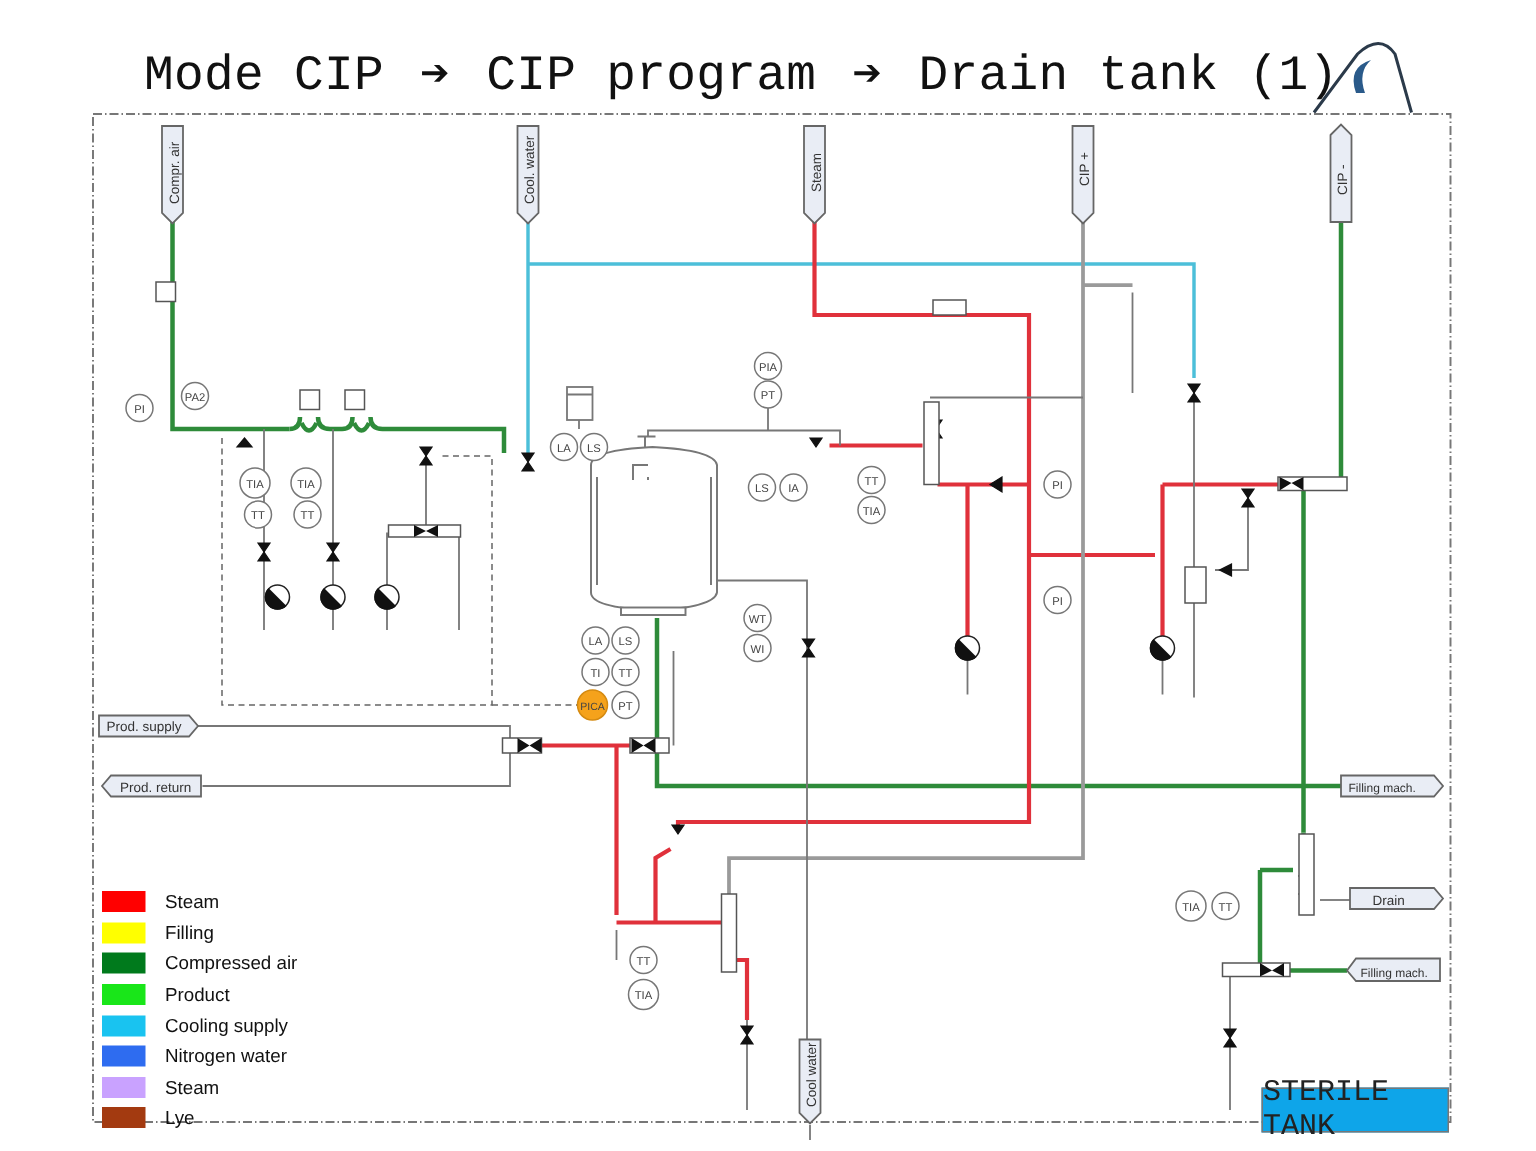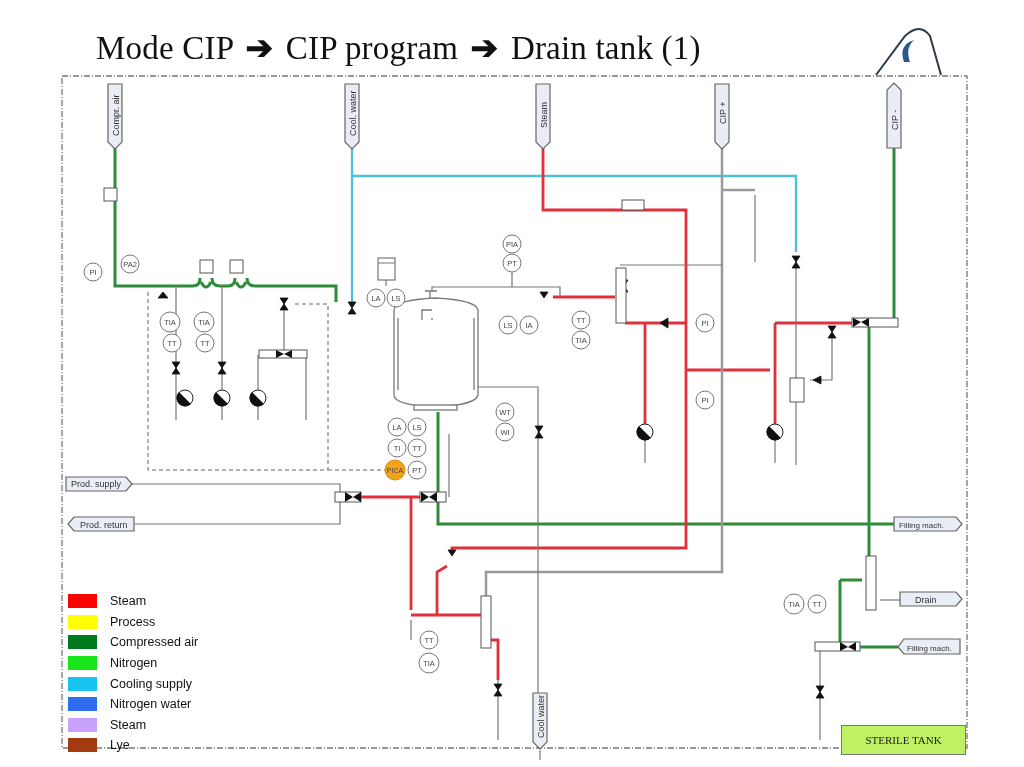--- a/index.html
+++ b/index.html
@@ -1,24 +1,24 @@
 <!DOCTYPE html>
 <html><head>
 <meta charset="utf-8">
 <style>
   html, body { margin: 0; padding: 0; background: #ffffff; }
   body { width: 1024px; height: 767px; position: relative; overflow: hidden; font-family: "Liberation Sans", sans-serif; }
-  .title { position: absolute; left: 96px; top: 28px; font-size: 33px; color: #111; font-family: Liberation Serif, serif; letter-spacing: 0.2px; white-space: nowrap; }
+  .title { position: absolute; left: 96px; top: 28px; font-size: 33px; color: #111; font-family: Liberation Mono, monospace; letter-spacing: 0.2px; white-space: nowrap; }
   .title .arrow { font-weight: bold; margin: 0 4px; }
   svg.pid { position: absolute; left: 0; top: 0; }
   .legend { position: absolute; left: 68px; top: 591px; }
   .legend-item { display: flex; align-items: center; height: 20.6px; }
   .swatch { width: 29px; height: 14px; margin-right: 13px; }
   .legend-label { font-size: 12.5px; color: #111; font-family: "Liberation Sans", sans-serif; }
-  .sterile { position: absolute; left: 841px; top: 725px; width: 123px; height: 28px; border: 1.5px solid #777; background: #bef264; font-size: 11px; color: #222; display: flex; align-items: center; justify-content: center; font-family: Liberation Serif, serif; }
+  .sterile { position: absolute; left: 841px; top: 725px; width: 123px; height: 28px; border: 1.5px solid #777; background: #0ea5e9; font-size: 20px; color: #222; display: flex; align-items: center; justify-content: center; font-family: Liberation Mono, monospace; }
   svg text { font-family: "Liberation Sans", sans-serif; }
 </style>
 </head>
 <body>
 
 <div class="title">
   <span>Mode  CIP</span>
   <span class="arrow">➔</span>
   <span>CIP program</span>
   <span class="arrow">➔</span>
@@ -263,29 +263,29 @@
   </g>
 </svg>
 
 <div class="legend">
   <div class="legend-item">
       <span class="swatch" style="background:#ff0000"></span>
       <span class="legend-label">Steam</span>
     </div>
   <div class="legend-item">
       <span class="swatch" style="background:#ffff00"></span>
-      <span class="legend-label">Process</span>
+      <span class="legend-label">Filling</span>
     </div>
   <div class="legend-item">
       <span class="swatch" style="background:#007a1c"></span>
       <span class="legend-label">Compressed air</span>
     </div>
   <div class="legend-item">
       <span class="swatch" style="background:#19e619"></span>
-      <span class="legend-label">Nitrogen</span>
+      <span class="legend-label">Product</span>
     </div>
   <div class="legend-item">
       <span class="swatch" style="background:#19c3f0"></span>
       <span class="legend-label">Cooling supply</span>
     </div>
   <div class="legend-item">
       <span class="swatch" style="background:#2e6cf0"></span>
       <span class="legend-label">Nitrogen water</span>
     </div>
   <div class="legend-item">

